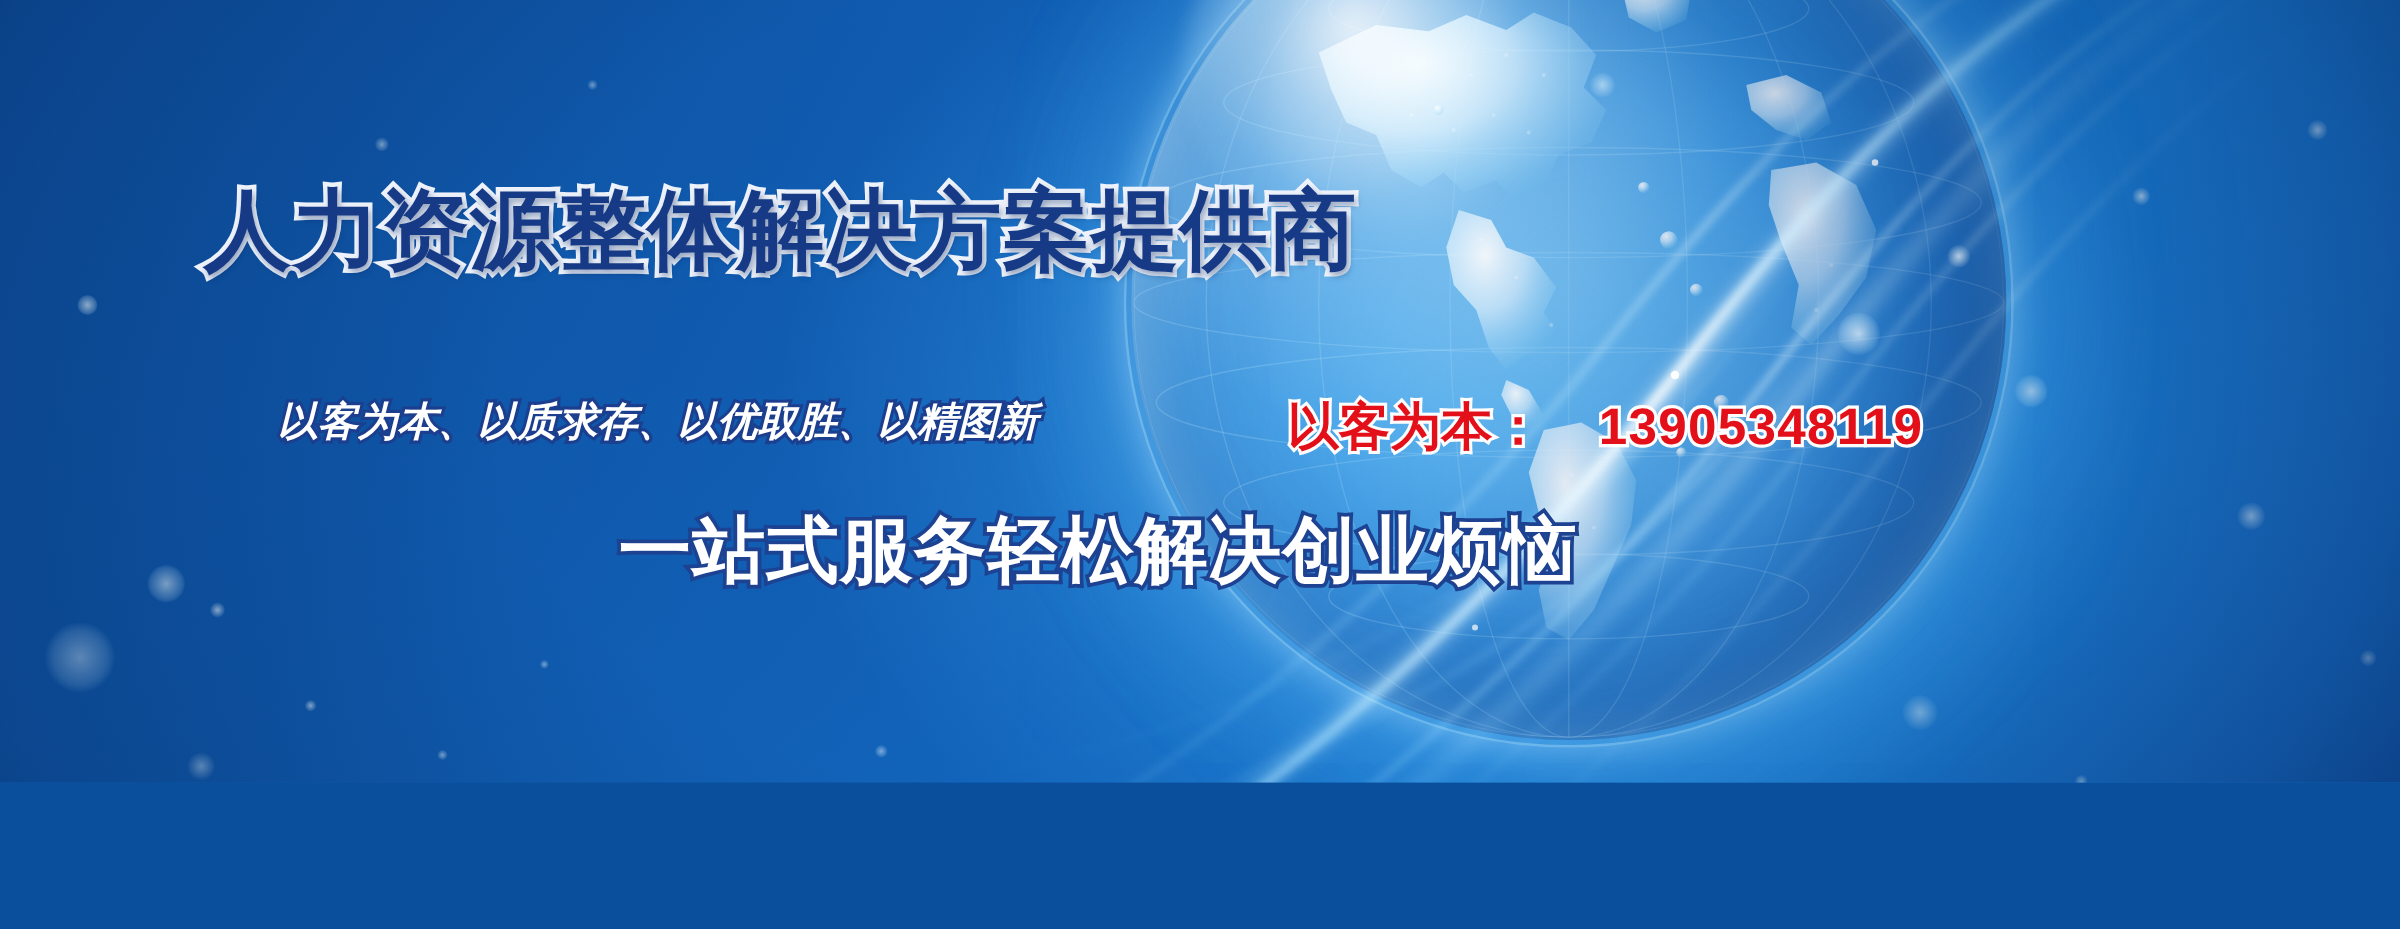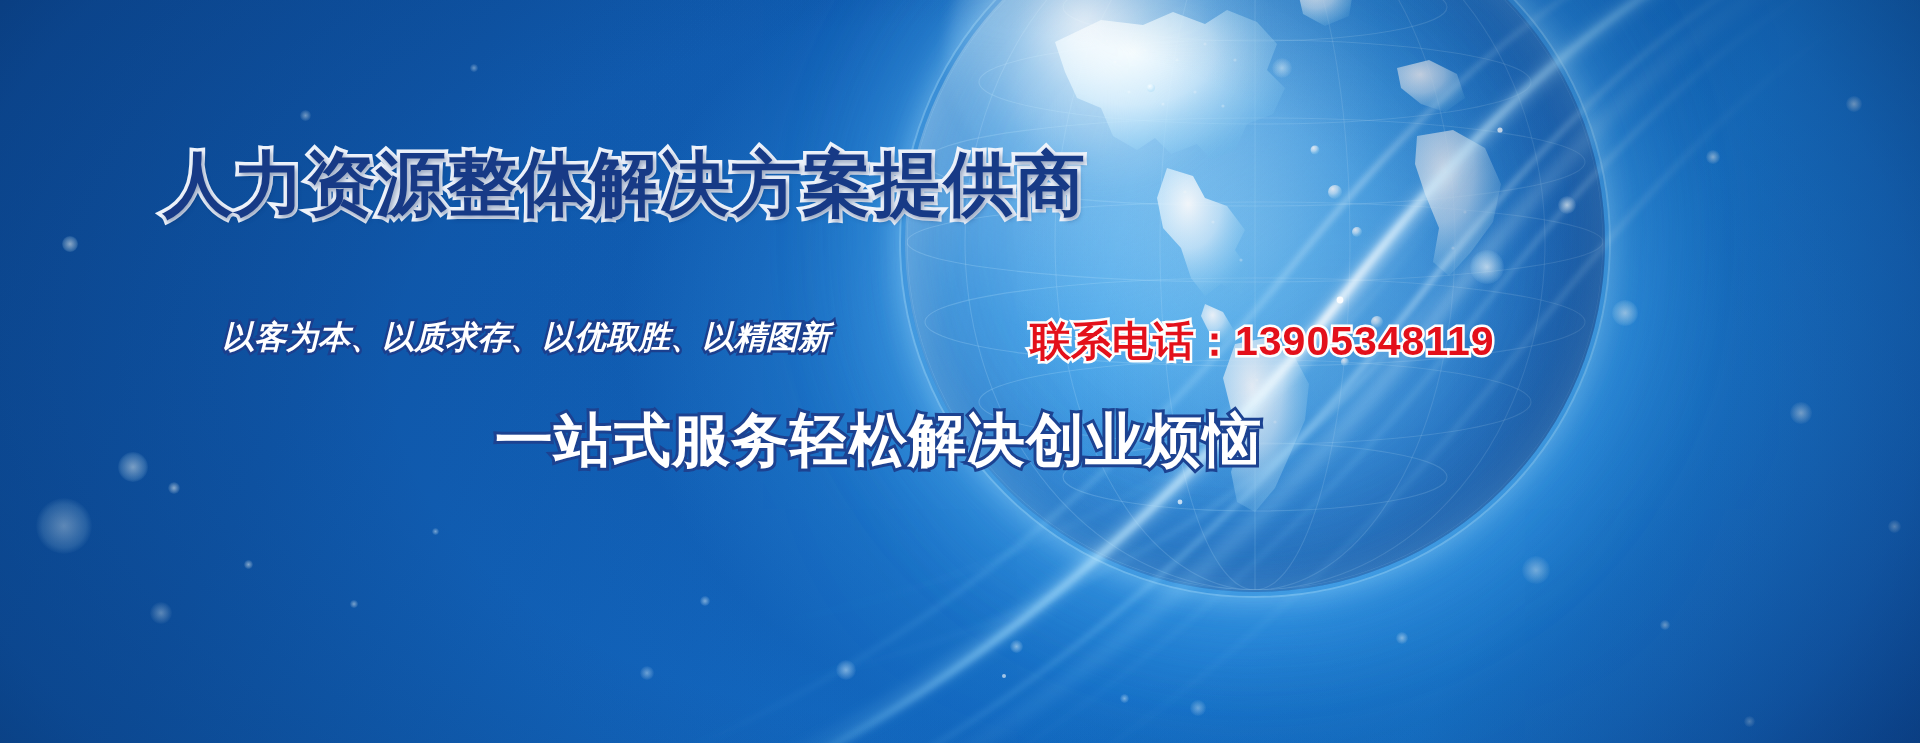--- a/index.html
+++ b/index.html
@@ -1,21 +1,21 @@
 <!DOCTYPE html>
 <html><head>
 <meta charset="utf-8">
 <style>
   * { margin:0; padding:0; box-sizing:border-box; }
   html, body { width:1920px; height:743px; overflow:hidden; background:#0a4f9c; }
   body { font-family:"Liberation Sans", sans-serif; }
 
   #banner {
     position:relative;
-    width:1920px; height:743px;
+    width:1920px; height:626px;
     overflow:hidden;
     background:
       radial-gradient(ellipse 900px 700px at 1180px 330px, rgba(120,205,255,0.55) 0%, rgba(60,160,235,0.30) 38%, rgba(20,95,180,0.05) 62%, rgba(0,0,0,0) 75%),
       radial-gradient(ellipse 1400px 900px at 1500px 360px, rgba(40,140,225,0.45) 0%, rgba(12,80,165,0.20) 50%, rgba(0,0,0,0) 78%),
       linear-gradient(118deg, #0e4f9e 0%, #0f56a8 22%, #1264bb 45%, #1470c8 62%, #1a7ed6 78%, #1257ae 100%);
   }
 
   
   .vignette {
     position:absolute; inset:0;
@@ -106,21 +106,21 @@
   .contact {
     position:absolute;
     left:1030px; top:314px;
     font-size:41px;
     font-weight:bold;
     color:#e3101a;
     white-space:nowrap;
     -webkit-text-stroke:5px #fdfdfd;
     paint-order:stroke fill;
   }
-  .contact .num { letter-spacing:1px; }
+  .contact .num { letter-spacing:1px;margin-left:44px; }
 
   .tagline {
     position:absolute;
     left:495px; top:372px;
     font-size:58px;
     font-weight:bold;
     letter-spacing:1px;
     color:#ffffff;
     white-space:nowrap;
     -webkit-text-stroke:6px #1c4291;
@@ -313,18 +313,18 @@
     <div class="bokeh" style="left:1744px;top:716px;  width:11px; height:11px; background:radial-gradient(circle,rgba(240,252,255,0.38) 0%,rgba(0,0,0,0) 78%);"></div>
   </div>
 
   <div class="vignette"></div>
 
   <div class="text-layer">
     <div class="headline">人力资源整体解决方案提供商</div>
 
     <div class="slogan">以客为本、以质求存、以优取胜、以精图新</div>
 
-    <div class="contact"><span>联系电话：</span><span class="num">13905348119</span></div>
+    <div class="contact"><span>以客为本：</span><span class="num">13905348119</span></div>
 
     <div class="tagline">一站式服务轻松解决创业烦恼</div>
   </div>
 
 </div>
 
 </body></html>

